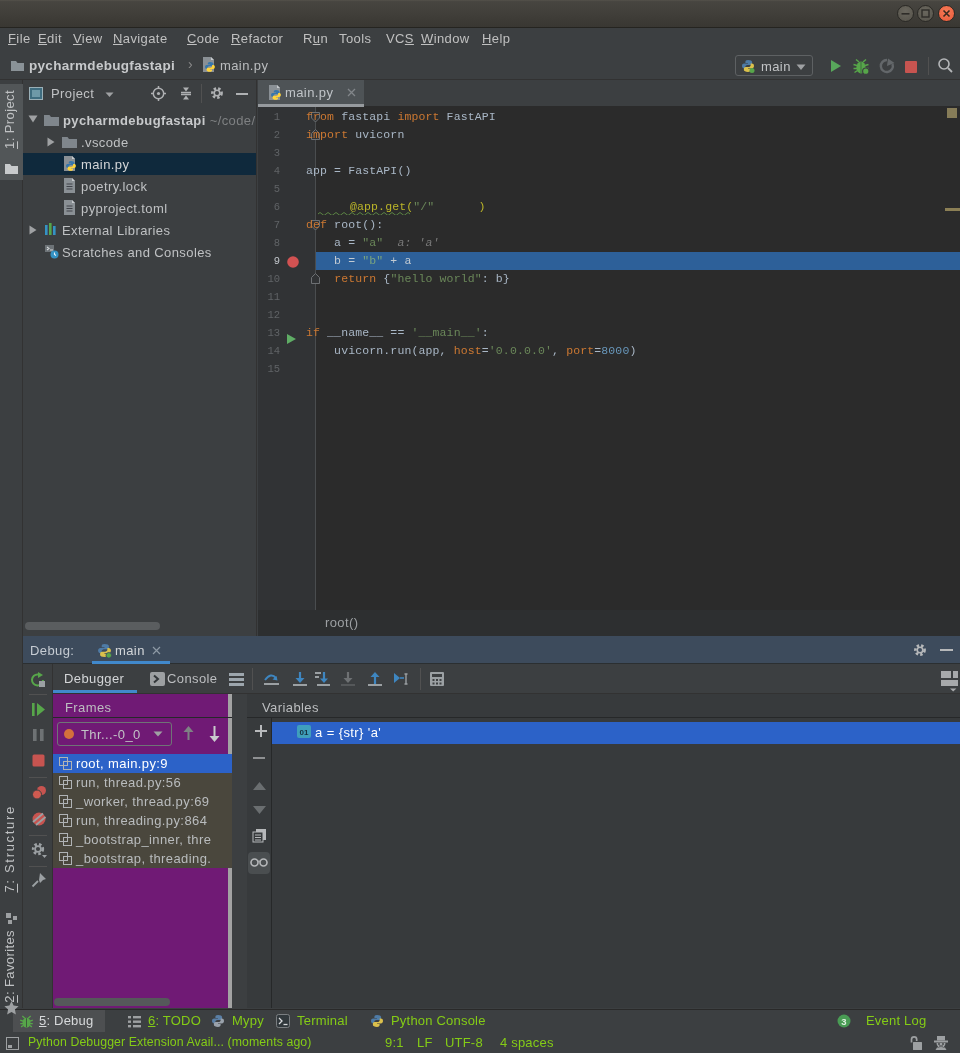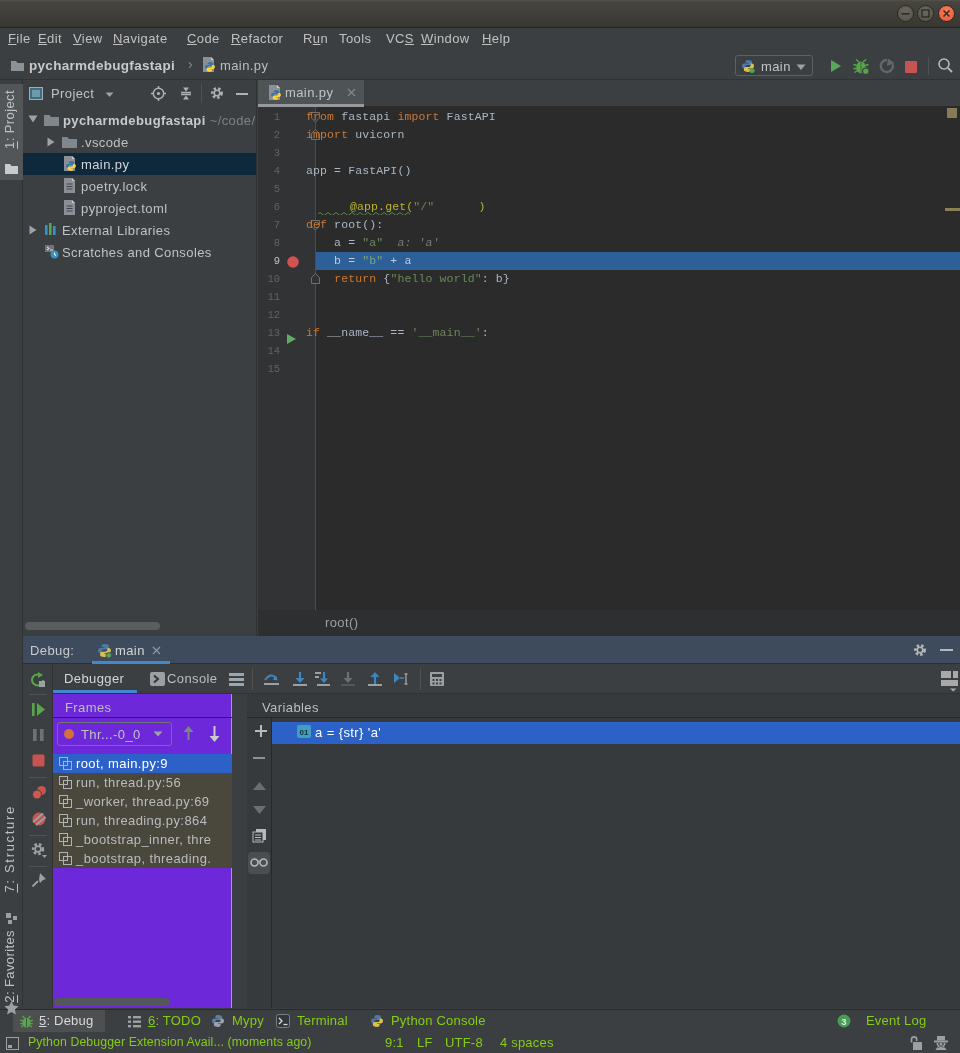--- a/index.html
+++ b/index.html
@@ -291,20 +291,21 @@
   <div class="code" style="top:82px">app = FastAPI()</div>
   <div class="code" style="top:118px"><span class="dec">@app.get(</span><span class="str">"/"</span><span class="dec">)</span></div>
   <svg class="abs" style="left:60px;top:131px" width="92" height="4">
       <path d="M0 3 q2 -3 4 0 q2 3 4 0 q2 -3 4 0 q2 3 4 0 q2 -3 4 0 q2 3 4 0 q2 -3 4 0 q2 3 4 0 q2 -3 4 0 q2 3 4 0 q2 -3 4 0 q2 3 4 0 q2 -3 4 0 q2 3 4 0 q2 -3 4 0 q2 3 4 0 q2 -3 4 0 q2 3 4 0 q2 -3 4 0 q2 3 4 0 q2 -3 4 0 q2 3 4 0 q2 -3 4 0" fill="none" stroke="#5c8545" stroke-width="1"></path>
     </svg>
   <div class="code" style="top:136px"><span class="kw">def</span> root():</div>
   <div class="code" style="top:154px">    a = <span class="str">"a"</span>  <span class="hint">a: 'a'</span></div>
   <div class="code" style="top:172px;color:#c3cbd3">    b = <span style="color:#7ba57f">"b"</span> + a</div>
   <div class="code" style="top:190px">    <span class="kw">return</span> {<span class="str">"hello world"</span>: b}</div>
   <div class="code" style="top:244px"><span class="kw">if</span> __name__ == <span class="str">'__main__'</span>:</div>
+  <div class="code" style="top:262px">    uvicorn.run(app, <span class="kw">host</span>=<span class="str">'0.0.0.0'</span>, <span class="kw">port</span>=<span class="num">8000</span>)</div>
 
   <div class="abs" style="left:689px;top:28px;width:10px;height:10px;background:#867c58;"></div>
   <div class="abs" style="left:687px;top:128px;width:15px;height:3px;background:#8b7f55;"></div>
 
   <div class="abs" style="left:0;top:530px;width:702px;height:26px;background:#2d2f30;"></div>
   <div class="abs" style="left:67px;top:535px;color:#9da0a3;font-size:13px;">root()</div>
 </div>
 <div id="dbg">
   <div id="dbghead">
     <span class="abs" style="left:30px;top:7px;color:#c6ccd3;font-size:13px">Debug:</span>
@@ -424,21 +425,21 @@
         <circle cx="8" cy="8" r="2.9" fill="none" stroke="#9ba0a3" stroke-width="1.7"></circle>
         <path d="M12 14 h5 l-2.5 3 z" fill="#9ba0a3"></path>
       </svg>
     <div class="abs" style="left:5px;top:202px;width:18px;height:1px;background:#515151;"></div>
     <svg class="abs" style="left:7px;top:208px" width="16" height="18">
         <path d="M9 1 l6 6 l-3 1 l-3 3 l-1 -3 z" fill="#9ba0a3"></path>
         <path d="M7 9 L1.5 14.5" stroke="#9ba0a3" stroke-width="1.8"></path>
       </svg>
   </div>
 
-  <div class="abs" style="left:53px;top:58px;width:179px;height:314px;background:#6d28d9;border-right:1px solid #a3a3a3;">
+  <div class="abs" style="left:53px;top:58px;width:179px;height:314px;background:#701a75;border-right:4px solid #a3a3a3;">
     <span class="abs" style="left:12px;top:6px;color:#bcbec0;font-size:13px">Frames</span>
     <div class="abs" style="left:0;top:23px;width:179px;height:1px;background:#262829;"></div>
     <div class="abs" style="left:4px;top:28px;width:115px;height:24px;border:1px solid #6f7476;border-radius:3px;">
       <div class="abs" style="left:6px;top:6px;width:10px;height:10px;border-radius:50%;background:#d4703c;"></div>
       <span class="abs" style="left:23px;top:4px;color:#c2c4c6;font-size:13px">Thr...-0_0</span>
       <svg class="abs" style="left:95px;top:8px" width="10" height="7">
           <path d="M0.5 0.5 L5 5.5 L9.5 0.5 z" fill="#9fa1a3"></path>
         </svg>
     </div>
     <svg class="abs" style="left:128px;top:32px" width="15" height="16">

